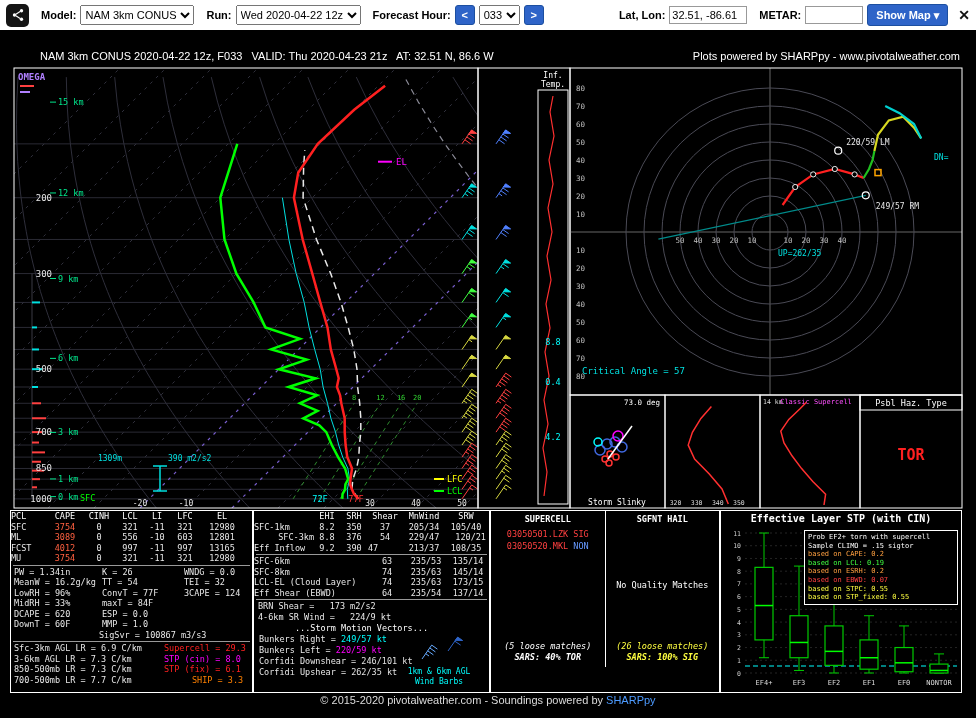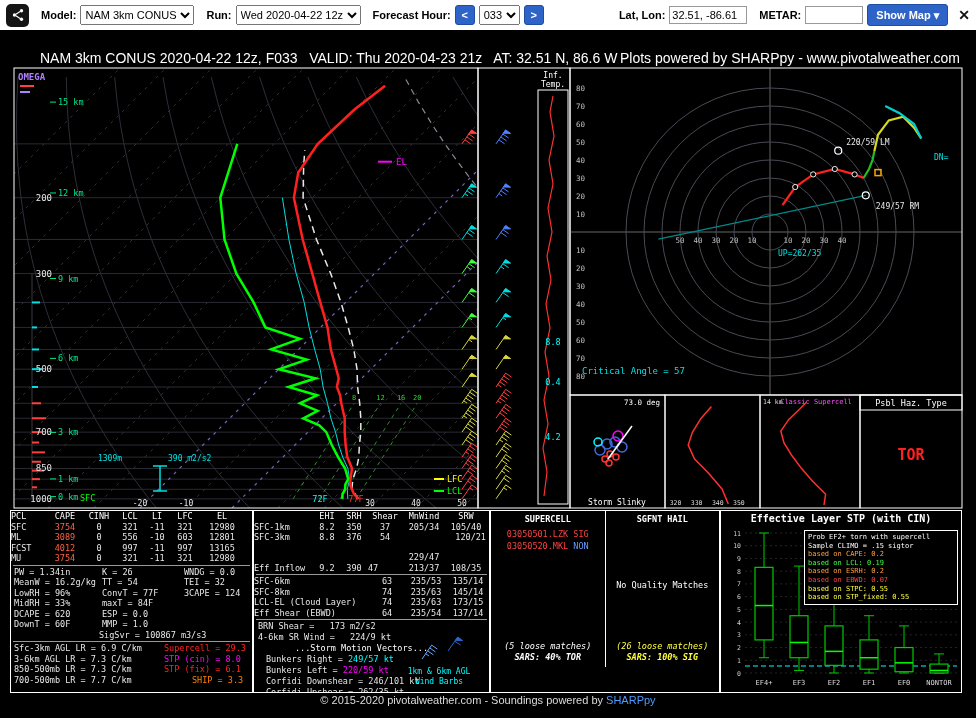--- a/index.html
+++ b/index.html
@@ -9,21 +9,21 @@
   .share-btn{width:23px;height:23px;background:#151515;border:none;border-radius:5px;display:flex;align-items:center;justify-content:center;padding:0;cursor:pointer;}
   .tb-label{margin-left:8px;white-space:nowrap;}
   .tb-select{font-size:11px;height:20px;font-family:"Liberation Sans",sans-serif;}
   .fh-btn{width:20px;height:20px;background:#2E64C8;color:#fff;border:1px solid #1C4FA0;border-radius:3px;font-size:11px;line-height:1;cursor:pointer;padding:0;font-weight:bold;}
   .tb-input{height:16px;border:1px solid #999;font-size:11px;font-family:"Liberation Sans",sans-serif;padding:0 2px;}
   .latlon{width:72px;} .metar{width:52px;}
   .showmap-btn{background:#2E64C8;color:#fff;border:1px solid #1C4FA0;border-radius:3px;font-size:11px;font-weight:bold;height:22px;padding:0 8px;cursor:pointer;white-space:nowrap;}
   .tb-spacer{flex:1;}
   .close-x{color:#111;font-weight:bold;font-size:14px;margin-left:6px;cursor:pointer;}
   
-  .titlebar{position:absolute;top:50px;left:40px;right:16px;display:flex;justify-content:space-between;color:#fff;font-size:14px;}
+  .titlebar{position:absolute;top:50px;left:40px;right:16px;display:flex;justify-content:space-between;color:#fff;font-size:11px;}
   .titlebar span{white-space:pre;}
   
   #plot{position:absolute;top:64px;left:10px;font-family:"DejaVu Sans Mono",monospace;}
   svg text{font-family:"DejaVu Sans Mono",monospace;}
   
   .panel{position:absolute;top:510px;height:183px;background:#000;border:1px solid #fff;box-sizing:border-box;color:#E8E8E8;font-family:"DejaVu Sans Mono",monospace;font-size:8.5px;overflow:hidden;}
   #p-thermo{left:10px;width:243px;}
   #p-kinem{left:253px;width:237px;}
   #p-sars{left:490px;width:230px;}
   #p-stp{left:720px;width:242px;}
@@ -31,21 +31,21 @@
   .trow.thead div{color:#fff;}
   .tcell{flex:none;overflow:hidden;white-space:pre;}
   .hr{border-top:1px solid #999;margin:1px 2px;}
   .cols{display:flex;padding-left:3px;}
   .col{display:flex;flex-direction:column;}
   .w88{width:88px;} .w82{width:82px;} .w150{width:150px;}
   .litem{line-height:10.5px;white-space:pre;}
   .sigsvr{padding-left:88px;line-height:10.5px;white-space:pre;}
   .kv{line-height:11px;padding-left:4px;white-space:pre;}
   .smv-title{text-align:center;width:215px;color:#fff;line-height:11px;}
-  .smv{padding-left:12px;}
+  .smv{padding-left:5px;}
   .smv .litem{line-height:11px;}
   .barbbox{position:absolute;right:4px;bottom:6px;width:92px;text-align:center;}
   .cap{color:#00FFFF;font-size:8px;line-height:9.5px;}
   
   .sars-title{font-size:12px;font-weight:bold;text-align:center;padding:3px 0 2px;color:#fff;}
   .sars-cols{display:flex;height:156px;}
   .sars-col{flex:1;display:flex;flex-direction:column;align-items:center;}
   .sars-div{width:1px;background:#fff;}
   .sars-h{font-weight:bold;color:#fff;padding:3px 0 4px;}
   .matches .litem{line-height:12px;}
@@ -472,25 +472,25 @@
         </div>
         <div class="trow ">
           <div class="tcell" style="width: 60px; text-align: left;">SFC-1km</div>
           <div class="tcell" style="width: 26px; text-align: center;">8.2</div>
           <div class="tcell" style="width: 28px; text-align: center;">350</div>
           <div class="tcell" style="width: 34px; text-align: center;">37</div>
           <div class="tcell" style="width: 44px; text-align: center;">205/34</div>
           <div class="tcell" style="width: 40px; text-align: center;">105/40</div>
         </div>
         <div class="trow ">
-          <div class="tcell" style="width: 60px; text-align: left;">SFC-3km</div>
+          <div class="tcell" style="width: 60px; text-align: right;">SFC-3km</div>
           <div class="tcell" style="width: 26px; text-align: center;">8.8</div>
           <div class="tcell" style="width: 28px; text-align: center;">376</div>
           <div class="tcell" style="width: 34px; text-align: center;">54</div>
-          <div class="tcell" style="width: 44px; text-align: center; margin-top: 20px;">229/47</div>
+          <div class="tcell" style="width: 44px; text-align: center;">229/47</div>
           <div class="tcell" style="width: 40px; text-align: right;">120/21</div>
         </div>
         <div class="trow ">
           <div class="tcell" style="width: 60px; text-align: left;">Eff Inflow</div>
           <div class="tcell" style="width: 26px; text-align: center;">9.2</div>
           <div class="tcell" style="width: 28px; text-align: center;">390</div>
           <div class="tcell" style="width: 34px; text-align: left;">47</div>
           <div class="tcell" style="width: 44px; text-align: center;">213/37</div>
           <div class="tcell" style="width: 40px; text-align: center;">108/35</div>
         </div>

